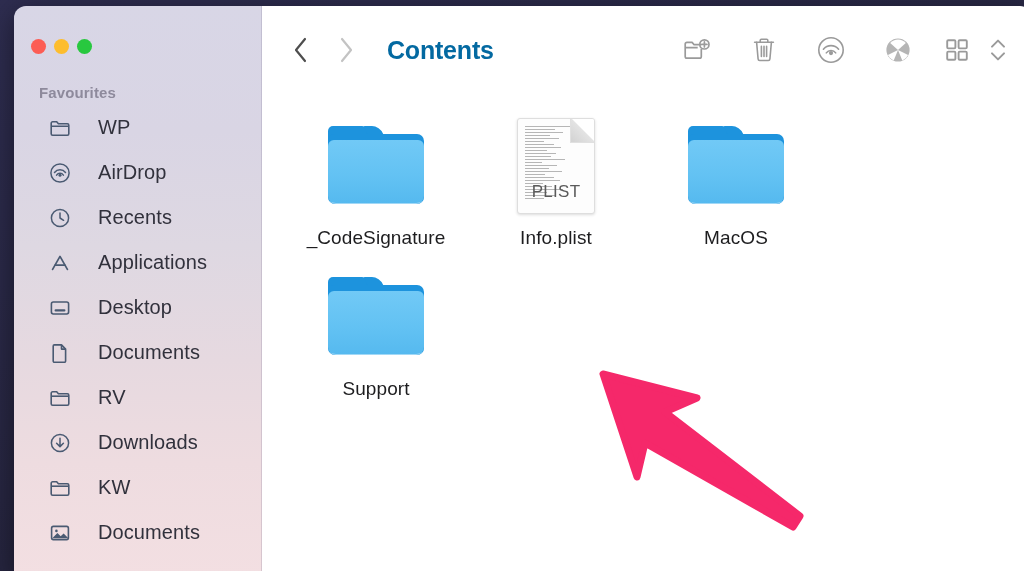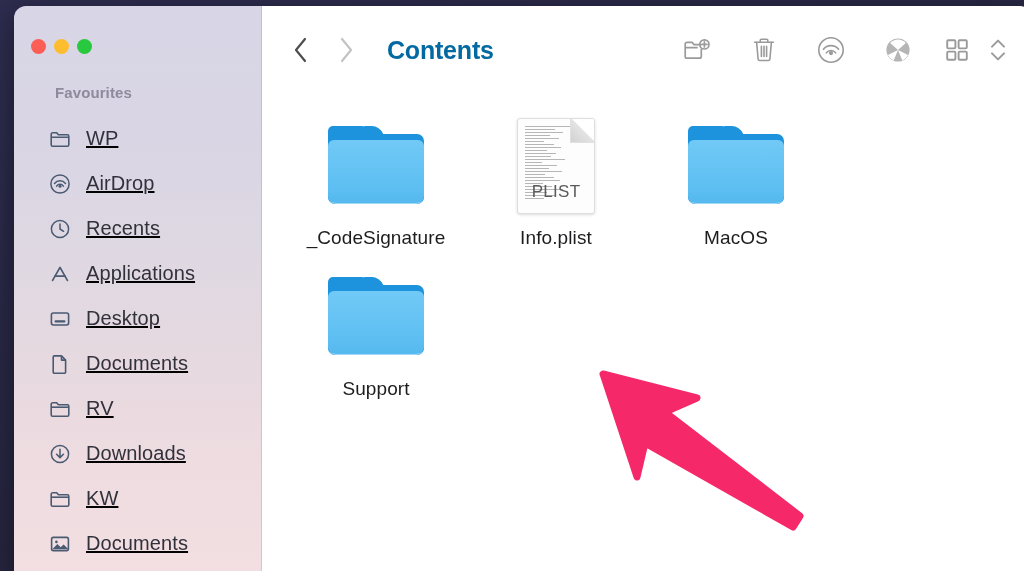--- a/index.html
+++ b/index.html
@@ -45,33 +45,32 @@
   }
   .tl { width: 15px; height: 15px; border-radius: 50%; }
   .tl.red    { background: #fc5d55; }
   .tl.yellow { background: #fdbd2e; }
   .tl.green  { background: #28c83f; }
 
   #fav-header {
     font-size: 15px;
     font-weight: 600;
     color: #8e8a9c;
-    padding: 30px 0 4px 41px;
+    padding: 30px 0 4px 25px;
     letter-spacing: .1px;
   }
 
   .side-list { list-style: none; }
   .side-item {
     display: flex;
-    align-items: flex-end;
-    gap: 15px;
+    align-items: center;
+    gap: 27px;
     height: 45px;
     padding-left: 34px;
     cursor: default;
-    text-decoration: underline;
   }
   .side-icon {
     width: 23px; height: 23px;
     flex: 0 0 23px;
     display: flex; align-items: center; justify-content: center;
     color: #4a5a72;
   }
   .side-icon svg { display: block; }
   .side-label {
     font-size: 20px;

